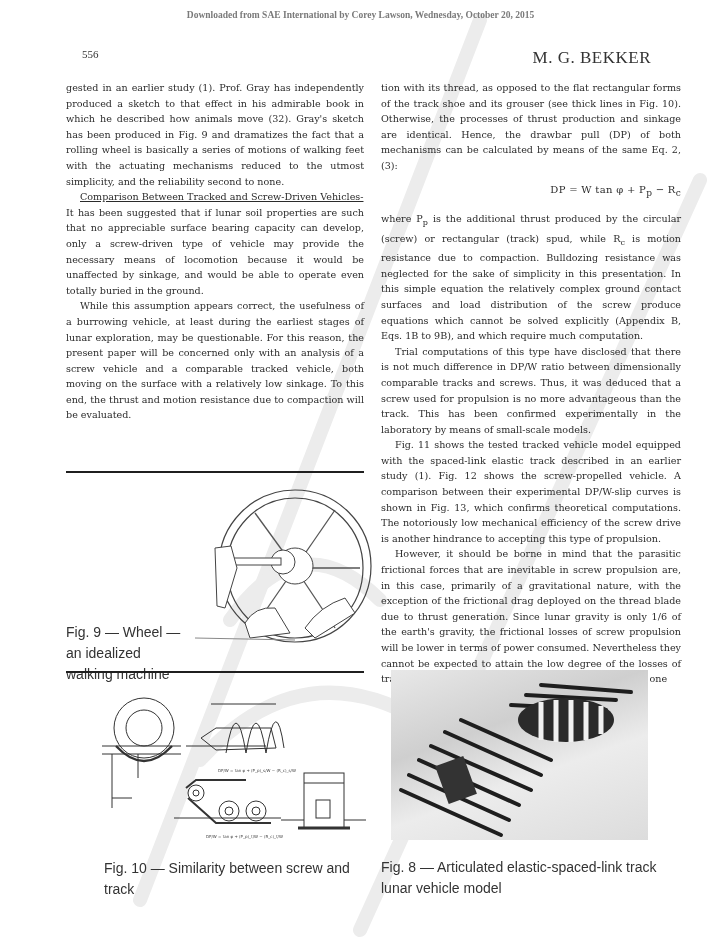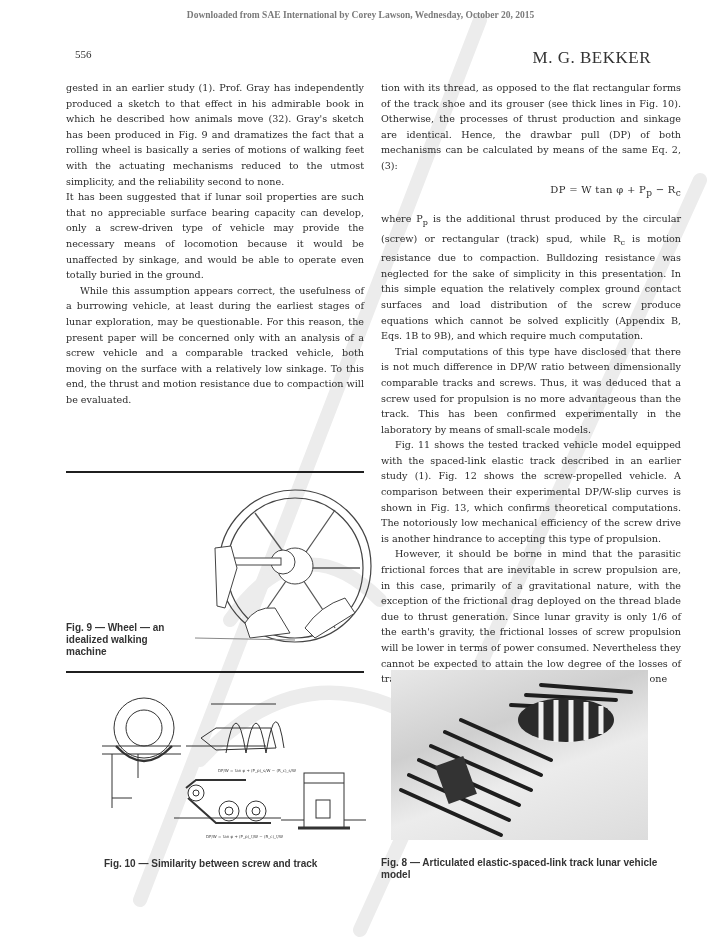--- a/index.html
+++ b/index.html
@@ -1,32 +1,32 @@
 <!DOCTYPE html>
 <html><head>
 <meta charset="utf-8">
 <style>
   html, body { margin:0; padding:0; background:#ffffff; }
   body { width:721px; height:942px; position:relative; overflow:hidden;
          font-family:"DejaVu Serif", serif; color:#2a2a2a; }
   .banner { position:absolute; top:10px; left:0; width:721px; text-align:center;
             font-family:"Liberation Serif", serif; font-weight:bold; font-size:9.5px; color:#7a7a7a; }
-  .page-num { position:absolute; top:48px; left:66px; font-family:"Liberation Serif", serif; font-size:11px; color:#333;padding-left:9px; }
+  .page-num { position:absolute; top:48px; left:73px; font-family:"Liberation Serif", serif; font-size:11px; color:#333;padding-left:9px; }
   .author { position:absolute; top:48px; right:70px; font-family:"Liberation Serif", serif; font-size:17px; color:#333; letter-spacing:0.5px; }
   .col { position:absolute; font-family:"DejaVu Serif", serif; font-size:9.6px; line-height:15.6px;
          color:#2b2b2b; text-align:justify; }
   .col p { margin:0; }
   .col p.indent { text-indent:14px; }
   .col-left { left:66px; top:80px; width:298px; }
   .col-right { left:381px; top:80px; width:300px; }
   .ul { text-decoration:underline; }
   .eq { text-align:right; margin:8px 0 10px 0; font-size:10px; letter-spacing:0.3px; }
   .eq sub { font-size:9px; }
   .rule { position:absolute; height:2px; background:#1f1f1f; }
-  .caption { position:absolute; font-family:"Liberation Sans", sans-serif; font-weight:bold; font-size:10px; color:#333; line-height:12px; }
+  .caption { position:absolute; font-family:"Liberation Sans", sans-serif; font-weight:normal; font-size:14px; color:#333; line-height:21px; }
   .fig { position:absolute; }
   .photo { position:absolute; left:391px; top:670px; width:257px; height:170px;
            background:linear-gradient(160deg,#e8e8e8 0%,#cfcfcf 35%,#ececec 60%,#dcdcdc 100%); overflow:hidden; }
   .wm { position:absolute; pointer-events:none; }
 </style>
 </head>
 <body>
 
 <svg class="wm" style="left:0;top:0" width="721" height="942">
   <g stroke="#ececec" stroke-width="14" fill="none" stroke-linecap="round">
@@ -36,20 +36,21 @@
     <path d="M200 760 Q300 650 420 720"></path>
   </g>
 </svg>
 
 <div class="banner">Downloaded from SAE International by Corey Lawson, Wednesday, October 20, 2015</div>
 <div class="page-num">556</div>
 <div class="author">M. G. BEKKER</div>
 
 <div class="col col-left">
   <p>gested in an earlier study (1). Prof. Gray has independently produced a sketch to that effect in his admirable book in which he described how animals move (32). Gray's sketch has been produced in Fig. 9 and dramatizes the fact that a rolling wheel is basically a series of motions of walking feet with the actuating mechanisms reduced to the utmost simplicity, and the reliability second to none.</p>
+  <p class="indent"><span class="ul">Comparison Between Tracked and Screw-Driven Vehicles-</span></p>
   <p>It has been suggested that if lunar soil properties are such that no appreciable surface bearing capacity can develop, only a screw-driven type of vehicle may provide the necessary means of locomotion because it would be unaffected by sinkage, and would be able to operate even totally buried in the ground.</p>
   <p class="indent">While this assumption appears correct, the usefulness of a burrowing vehicle, at least during the earliest stages of lunar exploration, may be questionable. For this reason, the present paper will be concerned only with an analysis of a screw vehicle and a comparable tracked vehicle, both moving on the surface with a relatively low sinkage. To this end, the thrust and motion resistance due to compaction will be evaluated.</p>
 </div>
 
 <div class="rule" style="left:66px;top:471px;width:298px;"></div>
 
 <svg class="fig" style="left:195px;top:488px" width="180" height="160" viewBox="0 0 180 160">
   <ellipse cx="100" cy="78" rx="76" ry="76" fill="none" stroke="#444" stroke-width="1.2"></ellipse>
   <ellipse cx="100" cy="80" rx="68" ry="70" fill="none" stroke="#444" stroke-width="1.2"></ellipse>
   <g stroke="#555" stroke-width="1.3">

